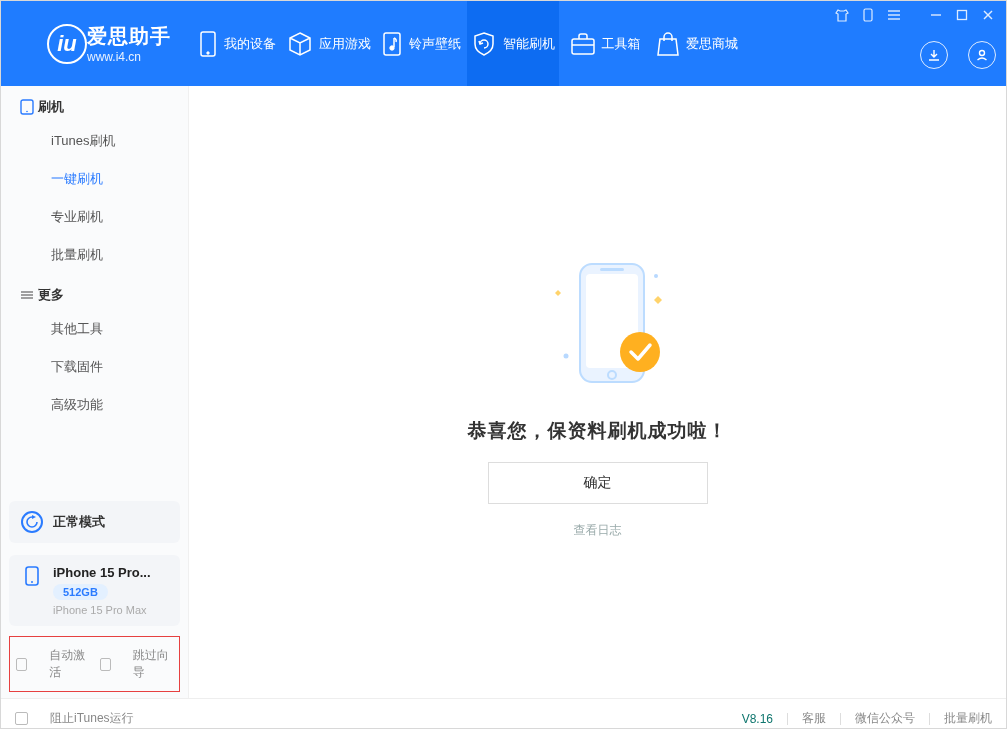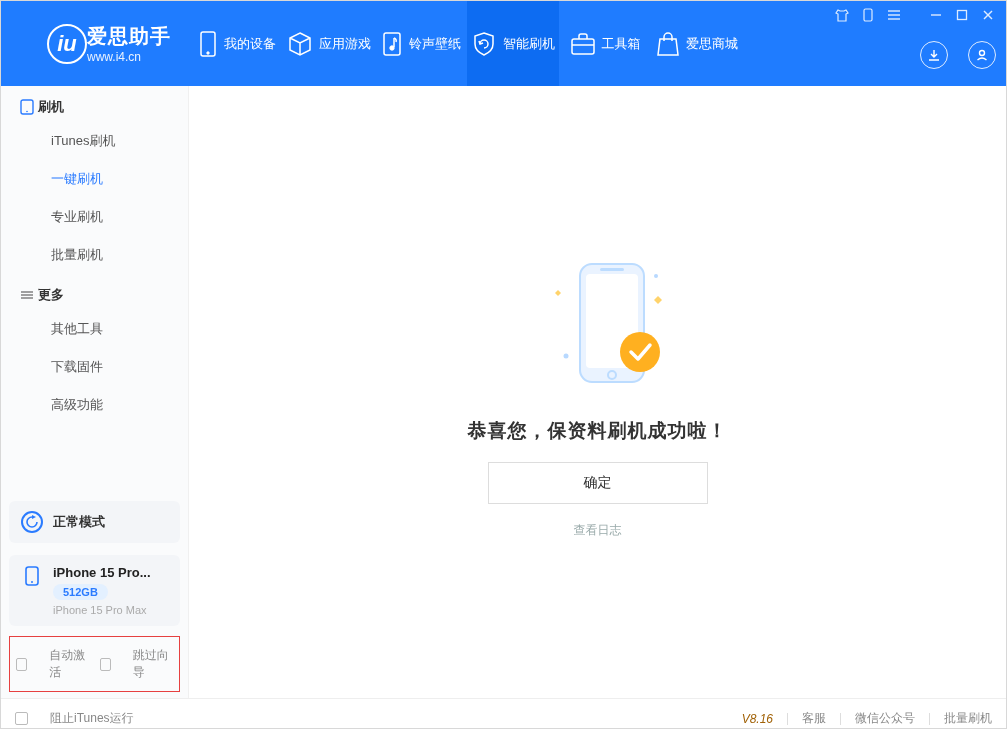--- a/index.html
+++ b/index.html
@@ -307,21 +307,21 @@
     </div>
   </div>
 </div>
 
 <div class="footer">
   <label class="chk">
     <span class="box"></span>
     <span>阻止iTunes运行</span>
   </label>
   <div class="footer-right">
-    <span style="color:#a16207;font-style:italic;">V8.16</span>
+    <span style="color:#0f766e;">V8.16</span>
     <span class="sep"></span>
     <span>客服</span>
     <span class="sep"></span>
     <span>微信公众号</span>
     <span class="sep"></span>
     <span>批量刷机</span>
   </div>
 </div>
 
 </body></html>

